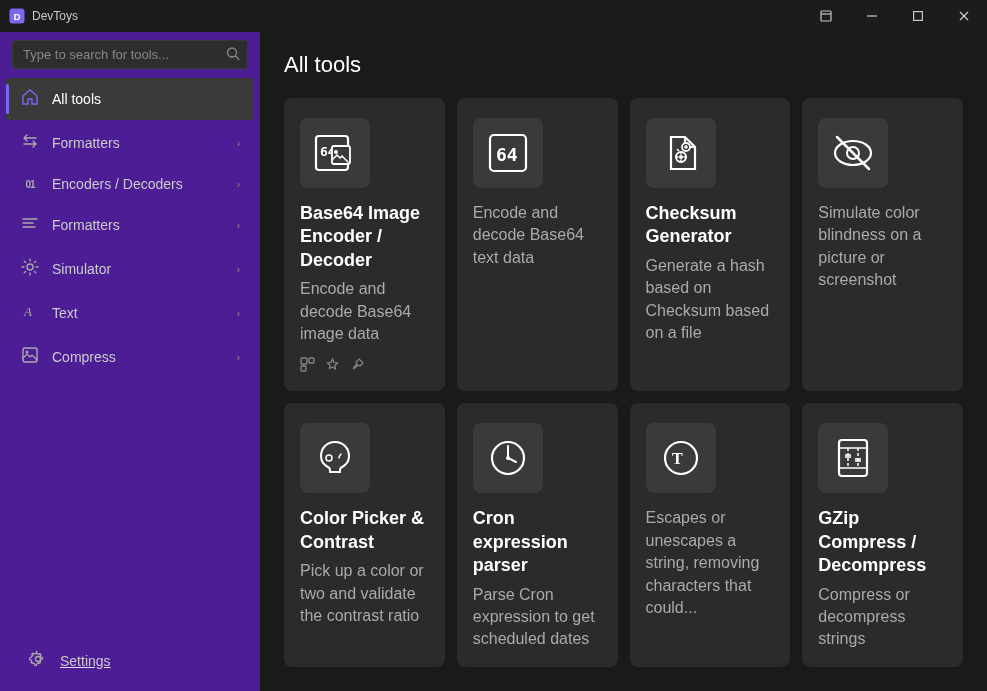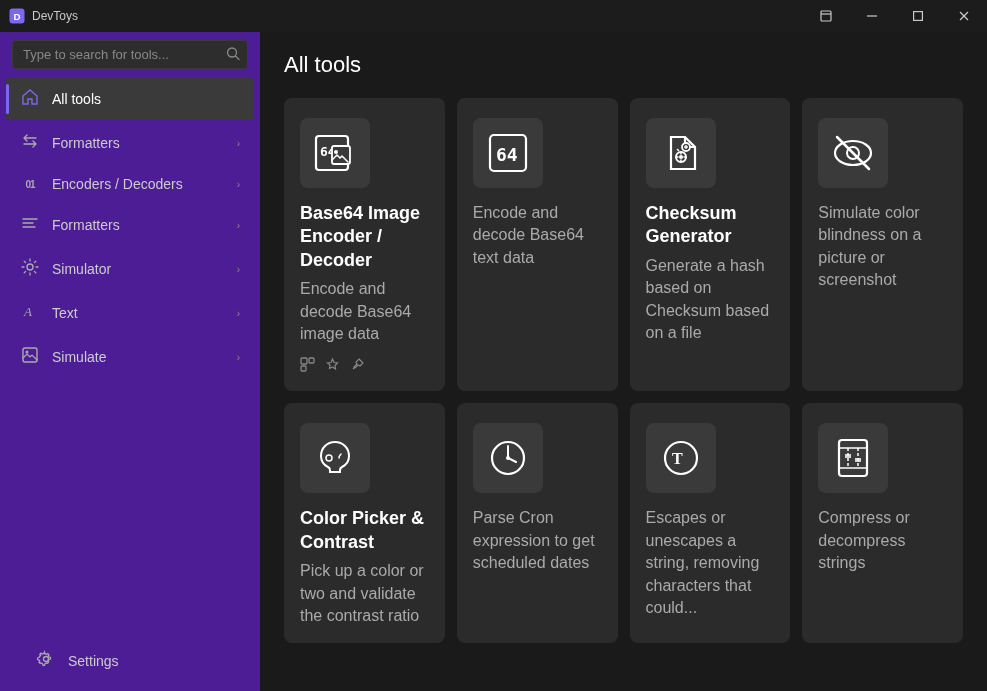--- a/index.html
+++ b/index.html
@@ -120,21 +120,22 @@
     .nav-icon {
       font-size: 16px;
       width: 20px;
       text-align: center;
     }
     .nav-label { flex: 1; }
     .nav-chevron { font-size: 10px; color: #888; }
 
     .sidebar-bottom {
       margin-top: auto;
-      padding: 8px 16px;
+      padding: 8px 8px;
+      text-decoration: underline;
     }
 
     
     .main-content {
       flex: 1;
       background: #1a1a1a;
       overflow-y: auto;
       padding: 20px 24px;
     }
     .main-content::-webkit-scrollbar { width: 6px; }
@@ -313,21 +314,21 @@
     </div>
 
     <div class="nav-item">
       <span class="nav-icon">
         <svg width="18" height="18" viewBox="0 0 18 18" fill="none">
           <rect x="2" y="2" width="14" height="14" rx="2" stroke="#aaa" stroke-width="1.4" fill="none"></rect>
           <circle cx="6" cy="6" r="1.5" fill="#aaa"></circle>
           <path d="M2 12l4-4 3 3 2-2 5 5" stroke="#aaa" stroke-width="1.2" stroke-linecap="round"></path>
         </svg>
       </span>
-      <span class="nav-label">Simulate</span>
+      <span class="nav-label">Compress</span>
       <span class="nav-chevron">›</span>
     </div>
 
     <div class="sidebar-bottom">
       <div class="nav-item">
         <span class="nav-icon">
           <svg width="18" height="18" viewBox="0 0 18 18" fill="none">
             <circle cx="9" cy="9" r="2.5" stroke="#aaa" stroke-width="1.3"></circle>
             <path d="M9 1.5A7.5 7.5 0 0 1 9 16.5" stroke="#aaa" stroke-width="0" fill="none"></path>
             <path d="M7.5 2l-.5 1.5L5 4l-1-.8-1.2 1.2.8 1L2 7.5l-1.5.5v1.5L2 10l.8 1L2 12.2l1.2 1.2L4 13l1.5.8.5 1.5h1.5l.5-1.5L9.5 13l1 .2 1.2-1.2-.8-1L12 9.5l1.5-.5V7.5L12 7l-.8-1 .8-1.2-1.2-1.2-1 .8L8 3.5 7.5 2z" stroke="#aaa" stroke-width="1.3" fill="none"></path>
@@ -430,20 +431,21 @@
 
       <div class="tool-card">
         <div class="tool-icon-area">
           <svg width="48" height="48" viewBox="0 0 48 48" fill="none">
             <circle cx="24" cy="24" r="16" stroke="white" stroke-width="2.2" fill="none"></circle>
             <line x1="24" y1="12" x2="24" y2="24" stroke="white" stroke-width="2" stroke-linecap="round"></line>
             <line x1="24" y1="24" x2="32" y2="28" stroke="white" stroke-width="2" stroke-linecap="round"></line>
             <circle cx="24" cy="24" r="2" fill="white"></circle>
           </svg>
         </div>
+        <div class="tool-name">Cron expression<br>parser</div>
         <div class="tool-desc">Parse Cron expression to get scheduled dates</div>
       </div>
 
       <div class="tool-card">
         <div class="tool-icon-area">
           <svg width="48" height="48" viewBox="0 0 48 48" fill="none">
             <circle cx="24" cy="24" r="16" stroke="white" stroke-width="2.2" fill="none"></circle>
             <text x="15" y="30" font-size="16" fill="white" font-weight="bold" font-family="serif">T</text>
           </svg>
         </div>
@@ -454,18 +456,19 @@
         <div class="tool-icon-area">
           <svg width="48" height="48" viewBox="0 0 48 48" fill="none">
             <rect x="10" y="6" width="28" height="36" rx="3" stroke="white" stroke-width="2.2" fill="none"></rect>
             <line x1="10" y1="14" x2="38" y2="14" stroke="white" stroke-width="1.5"></line>
             <line x1="10" y1="34" x2="38" y2="34" stroke="white" stroke-width="1.5"></line>
             <line x1="19" y1="14" x2="19" y2="34" stroke="white" stroke-width="1.5" stroke-dasharray="3 2"></line>
             <line x1="29" y1="14" x2="29" y2="34" stroke="white" stroke-width="1.5" stroke-dasharray="3 2"></line>
             <path d="M16 20h6v4h-6z M26 24h6v4h-6z" fill="white" opacity="0.8"></path>
           </svg>
         </div>
+        <div class="tool-name">GZip Compress /<br>Decompress</div>
         <div class="tool-desc">Compress or decompress strings</div>
       </div>
 
     </div>
   </div>
 </div>
 
 </body></html>

